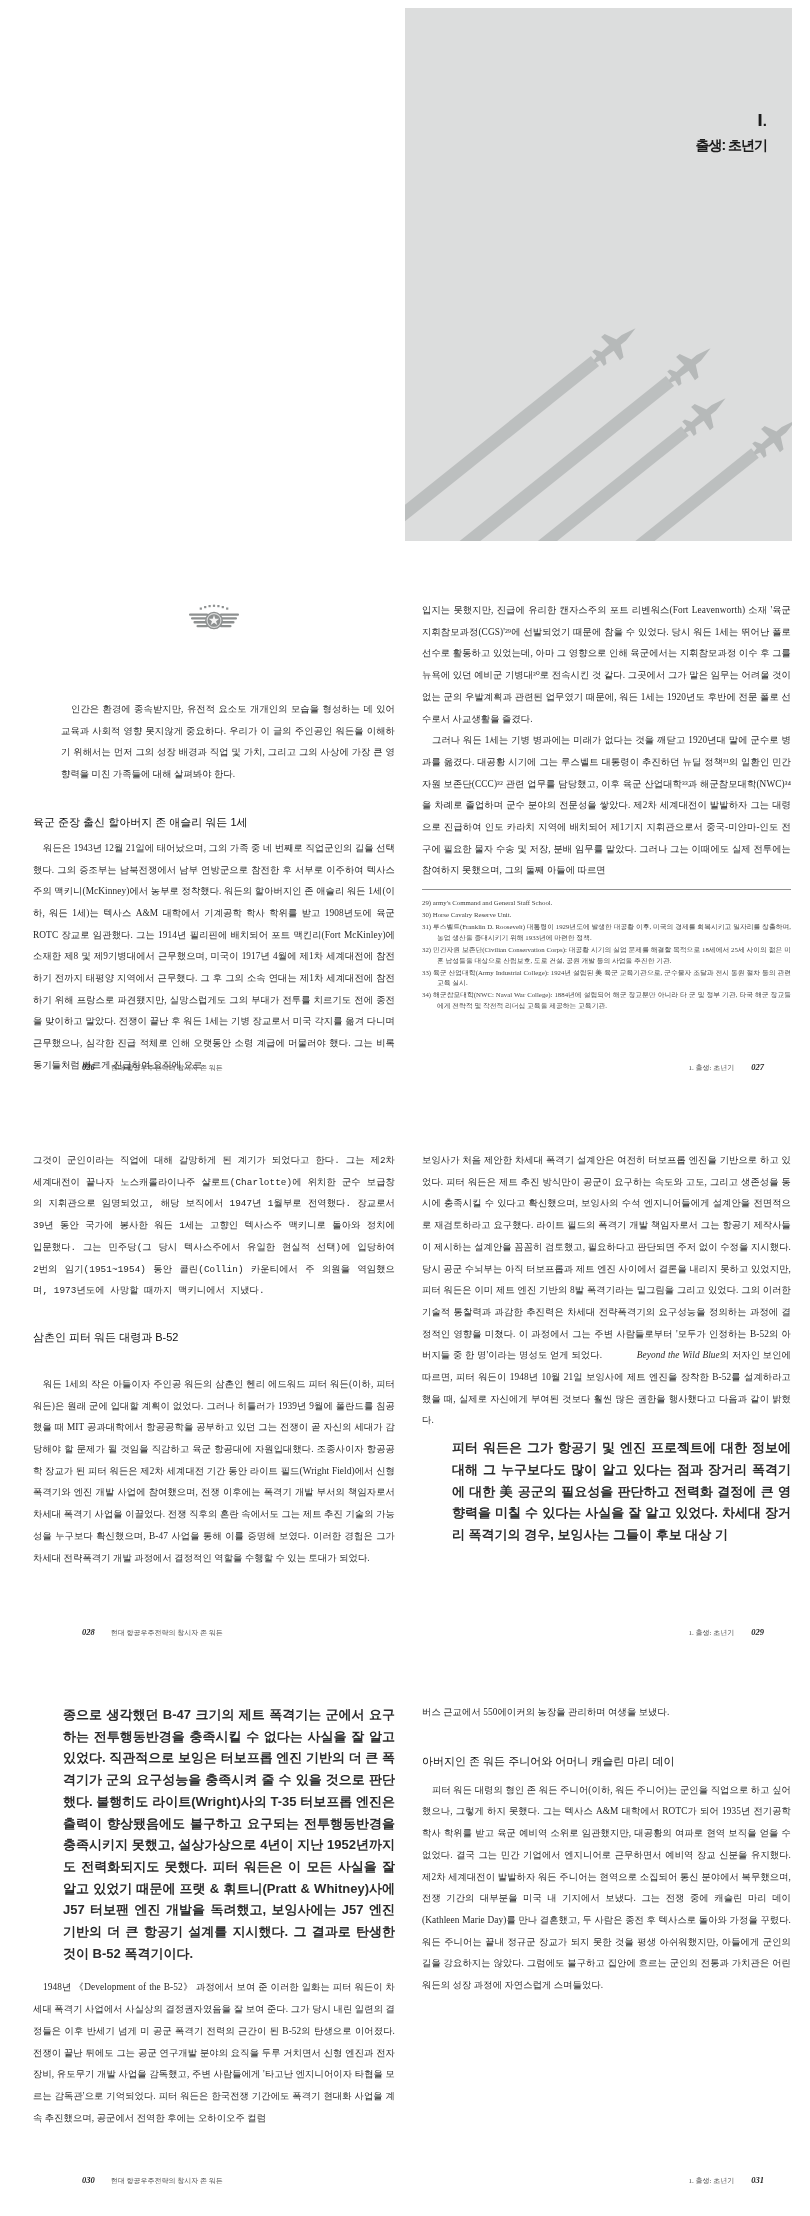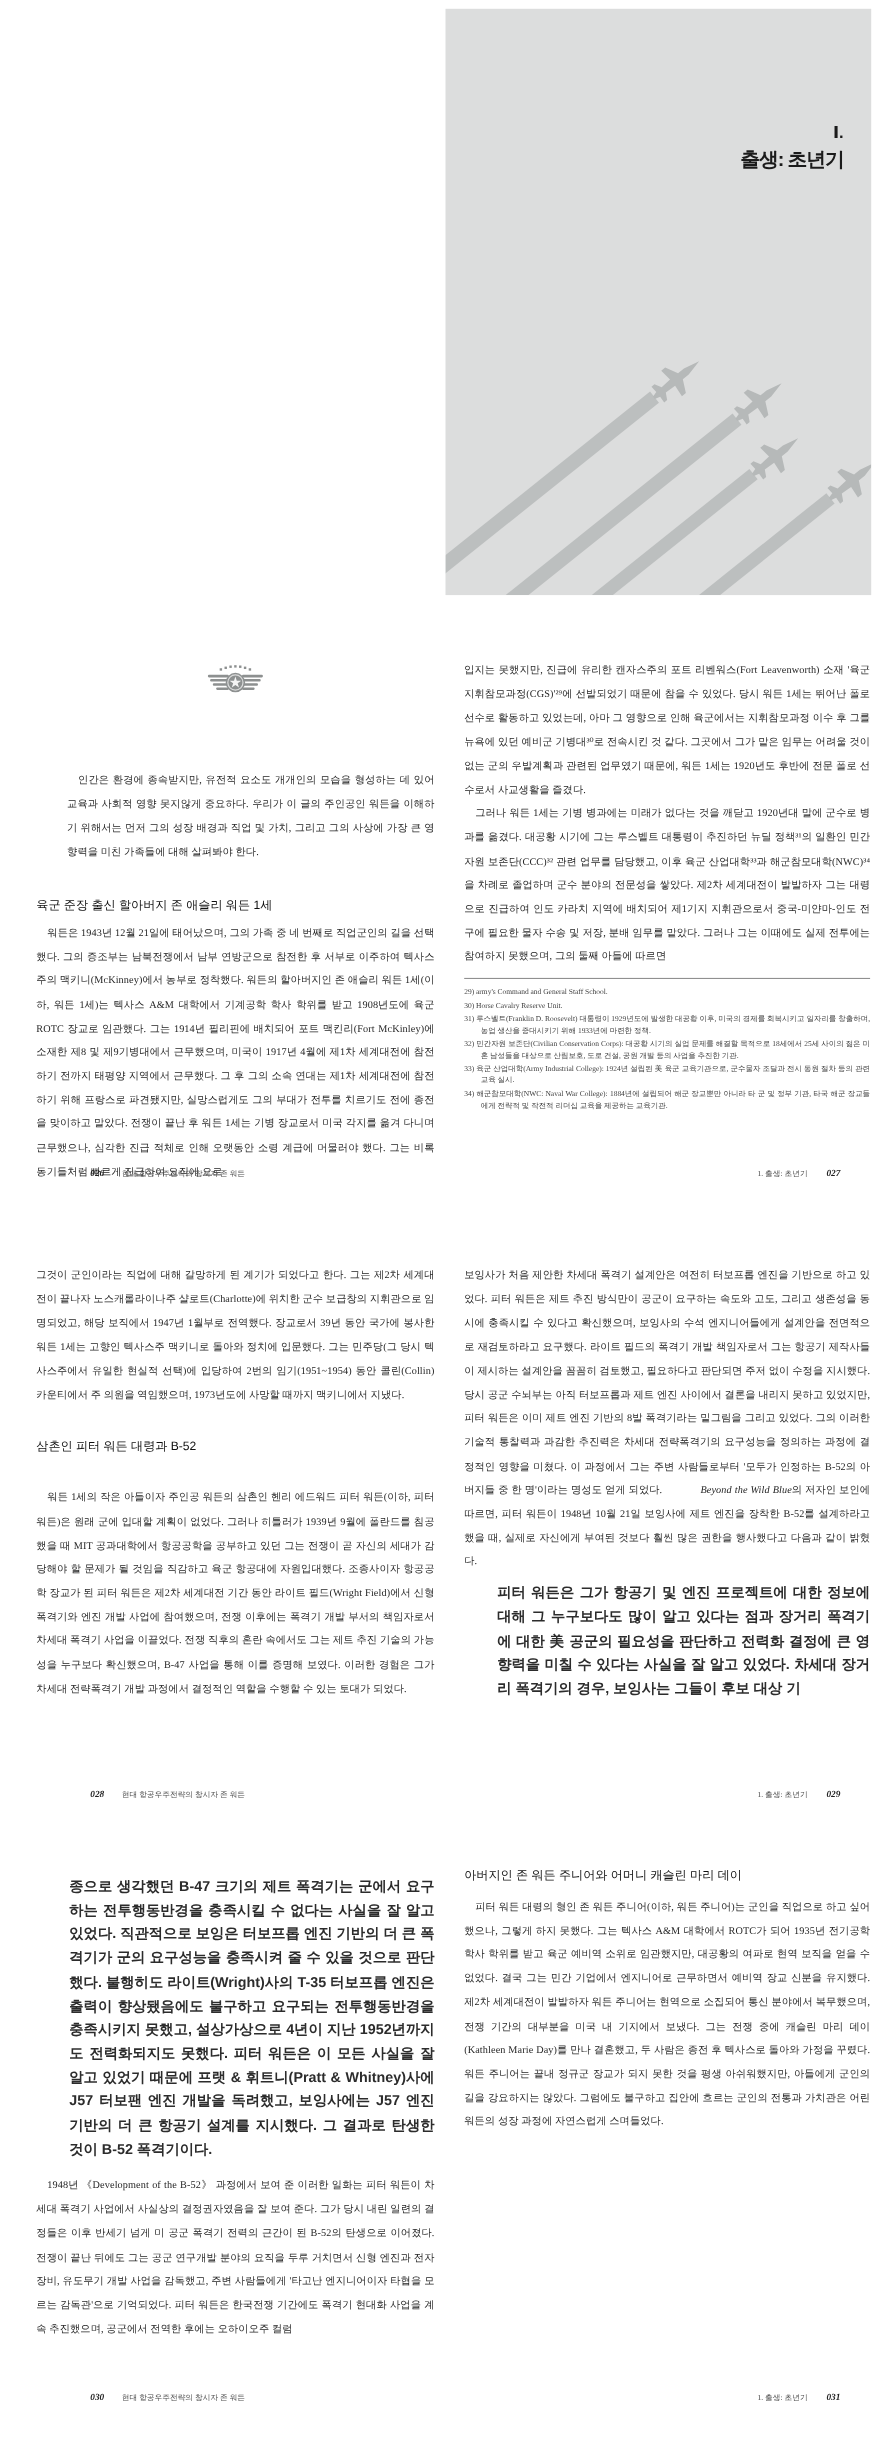--- a/index.html
+++ b/index.html
@@ -3,21 +3,21 @@
 <meta charset="utf-8">
 <style>
   html,body{margin:0;padding:0;background:#ffffff;}
   .canvas{position:relative;width:810px;height:2216px;background:#ffffff;overflow:hidden;
           font-family:"Liberation Serif","DejaVu Serif",serif;}
   
   .title-page{position:absolute;left:405px;top:8px;width:387px;height:533px;background:#dcdddd;overflow:hidden;}
   .chapter-head{position:absolute;top:104px;right:25px;text-align:right;
     font-family:"Liberation Sans","DejaVu Sans",sans-serif;font-weight:900;color:#1b1b1b;}
   .chapter-roman{font-size:15px;line-height:18px;letter-spacing:0;}
-  .chapter-title{font-size:18px;line-height:20px;letter-spacing:-1px;margin-top:5px;}
+  .chapter-title{font-size:14px;line-height:20px;letter-spacing:-1px;margin-top:5px;}
   .jets-svg{position:absolute;left:0;top:0;width:387px;height:533px;}
   
   .page{position:absolute;background:transparent;}
   .pg-l{left:25px;width:375px;}
   .pg-r{left:412px;width:380px;}
   .row2{top:555px;height:535px;}
   .row3{top:1120px;height:535px;}
   .row4{top:1668px;height:535px;}
   .inner{padding:0 5px 0 8px;}
   .pg-r .inner{padding:0 1px 0 10px;}
@@ -132,21 +132,21 @@
         <div>34) 해군참모대학(NWC: Naval War College): 1884년에 설립되어 해군 장교뿐만 아니라 타 군 및 정부 기관, 타국 해군 장교들에게 전략적 및 작전적 리더십 교육을 제공하는 교육기관.</div>
       </div>
     </div>
     <div class="pagefoot fr">
       <span class="runhead">1. 출생: 초년기</span><span class="pageno">027</span>
     </div>
   </div>
 
   <div class="page pg-l row3">
     <div class="inner">
-      <div class="bodytxt" style="margin-top:30px;">
+      <div class="bodytxt" style="margin-top:30px;font-family:Liberation Mono, monospace;">
         <p class="cont">그것이 군인이라는 직업에 대해 갈망하게 된 계기가 되었다고 한다. 그는 제2차 세계대전이 끝나자 노스캐롤라이나주 샬로트(Charlotte)에 위치한 군수 보급창의 지휘관으로 임명되었고, 해당 보직에서 1947년 1월부로 전역했다. 장교로서 39년 동안 국가에 봉사한 워든 1세는 고향인 텍사스주 맥키니로 돌아와 정치에 입문했다. 그는 민주당(그 당시 텍사스주에서 유일한 현실적 선택)에 입당하여 2번의 임기(1951~1954) 동안 콜린(Collin) 카운티에서 주 의원을 역임했으며, 1973년도에 사망할 때까지 맥키니에서 지냈다.</p>
       </div>
       <h3 class="sec-head" style="margin-top:28px;">삼촌인 피터 워든 대령과 B-52</h3>
       <div class="bodytxt" style="margin-top:30px;">
         <p>워든 1세의 작은 아들이자 주인공 워든의 삼촌인 헨리 에드워드 피터 워든(이하, 피터 워든)은 원래 군에 입대할 계획이 없었다. 그러나 히틀러가 1939년 9월에 폴란드를 침공했을 때 MIT 공과대학에서 항공공학을 공부하고 있던 그는 전쟁이 곧 자신의 세대가 감당해야 할 문제가 될 것임을 직감하고 육군 항공대에 자원입대했다. 조종사이자 항공공학 장교가 된 피터 워든은 제2차 세계대전 기간 동안 라이트 필드(Wright Field)에서 신형 폭격기와 엔진 개발 사업에 참여했으며, 전쟁 이후에는 폭격기 개발 부서의 책임자로서 차세대 폭격기 사업을 이끌었다. 전쟁 직후의 혼란 속에서도 그는 제트 추진 기술의 가능성을 누구보다 확신했으며, B-47 사업을 통해 이를 증명해 보였다. 이러한 경험은 그가 차세대 전략폭격기 개발 과정에서 결정적인 역할을 수행할 수 있는 토대가 되었다.</p>
       </div>
     </div>
     <div class="pagefoot fl">
       <span class="pageno">028</span><span class="runhead">현대 항공우주전략의 창시자 존 워든</span>
     </div>
@@ -171,20 +171,23 @@
         <p>1948년 《Development of the B-52》 과정에서 보여 준 이러한 일화는 피터 워든이 차세대 폭격기 사업에서 사실상의 결정권자였음을 잘 보여 준다. 그가 당시 내린 일련의 결정들은 이후 반세기 넘게 미 공군 폭격기 전력의 근간이 된 B-52의 탄생으로 이어졌다. 전쟁이 끝난 뒤에도 그는 공군 연구개발 분야의 요직을 두루 거치면서 신형 엔진과 전자장비, 유도무기 개발 사업을 감독했고, 주변 사람들에게 '타고난 엔지니어이자 타협을 모르는 감독관'으로 기억되었다. 피터 워든은 한국전쟁 기간에도 폭격기 현대화 사업을 계속 추진했으며, 공군에서 전역한 후에는 오하이오주 컬럼</p>
       </div>
     </div>
     <div class="pagefoot fl">
       <span class="pageno">030</span><span class="runhead">현대 항공우주전략의 창시자 존 워든</span>
     </div>
   </div>
 
   <div class="page pg-r row4">
     <div class="inner">
+      <div class="bodytxt" style="margin-top:34px;">
+        <p class="cont">버스 근교에서 550에이커의 농장을 관리하며 여생을 보냈다.</p>
+      </div>
       <h3 class="sec-head" style="margin-top:30px;">아버지인 존 워든 주니어와 어머니 캐슬린 마리 데이</h3>
       <div class="bodytxt" style="margin-top:12px;">
         <p>피터 워든 대령의 형인 존 워든 주니어(이하, 워든 주니어)는 군인을 직업으로 하고 싶어 했으나, 그렇게 하지 못했다. 그는 텍사스 A&amp;M 대학에서 ROTC가 되어 1935년 전기공학 학사 학위를 받고 육군 예비역 소위로 임관했지만, 대공황의 여파로 현역 보직을 얻을 수 없었다. 결국 그는 민간 기업에서 엔지니어로 근무하면서 예비역 장교 신분을 유지했다. 제2차 세계대전이 발발하자 워든 주니어는 현역으로 소집되어 통신 분야에서 복무했으며, 전쟁 기간의 대부분을 미국 내 기지에서 보냈다. 그는 전쟁 중에 캐슬린 마리 데이(Kathleen Marie Day)를 만나 결혼했고, 두 사람은 종전 후 텍사스로 돌아와 가정을 꾸렸다. 워든 주니어는 끝내 정규군 장교가 되지 못한 것을 평생 아쉬워했지만, 아들에게 군인의 길을 강요하지는 않았다. 그럼에도 불구하고 집안에 흐르는 군인의 전통과 가치관은 어린 워든의 성장 과정에 자연스럽게 스며들었다.</p>
       </div>
     </div>
     <div class="pagefoot fr">
       <span class="runhead">1. 출생: 초년기</span><span class="pageno">031</span>
     </div>
   </div>
 

